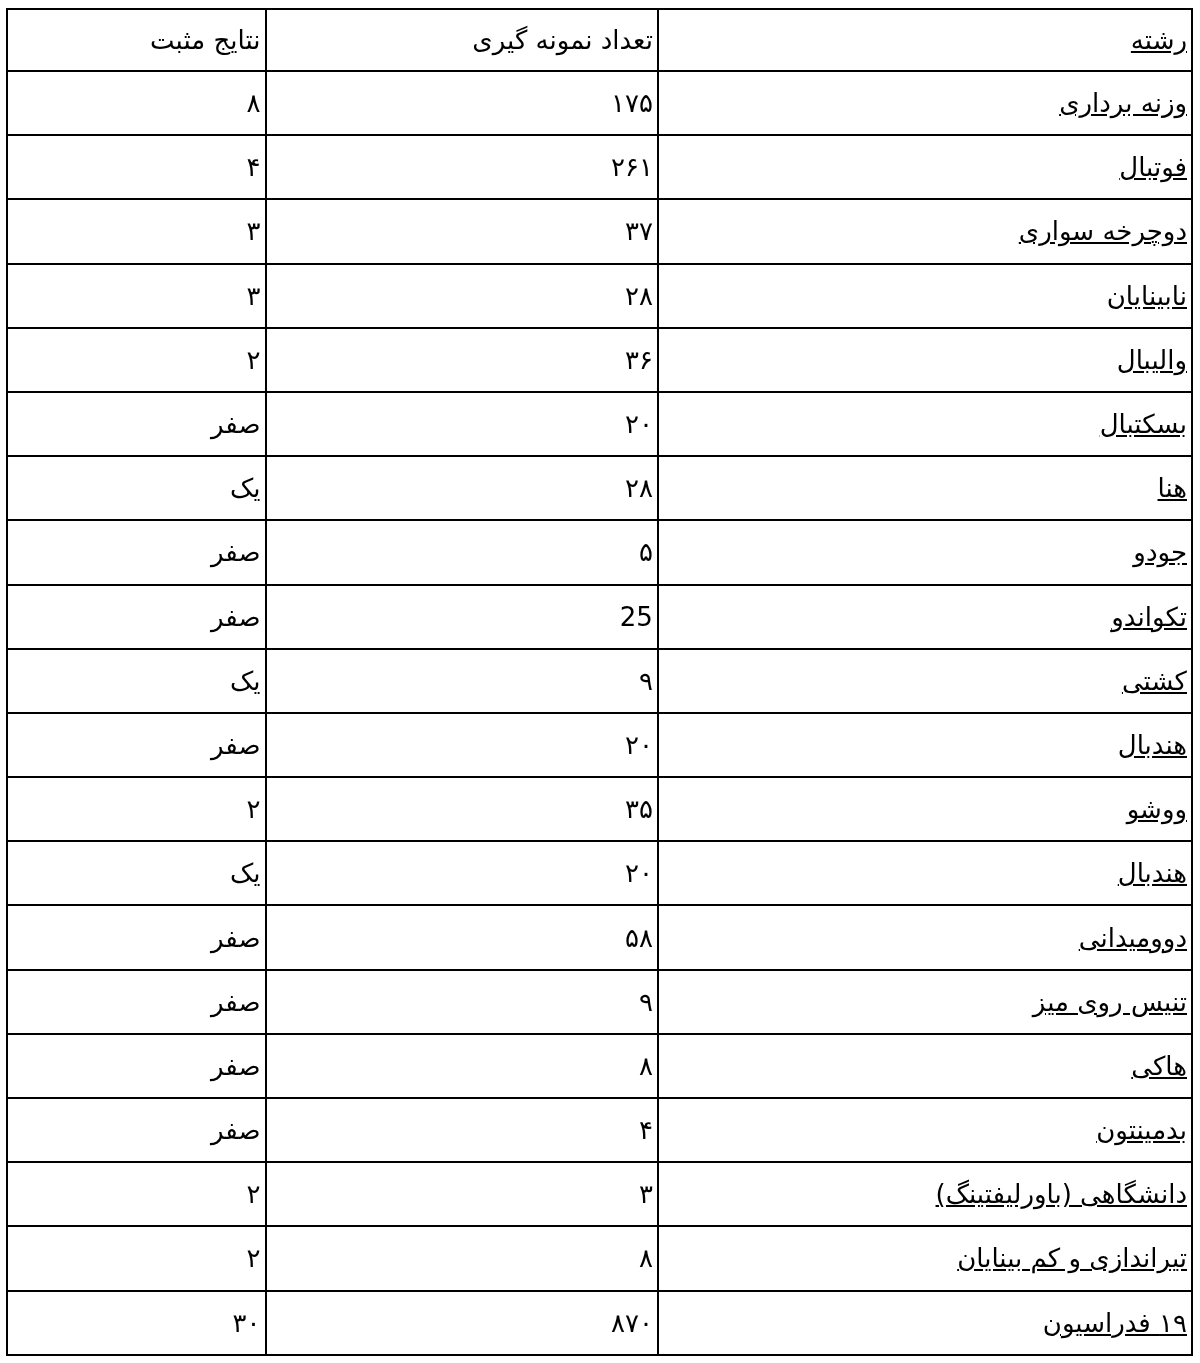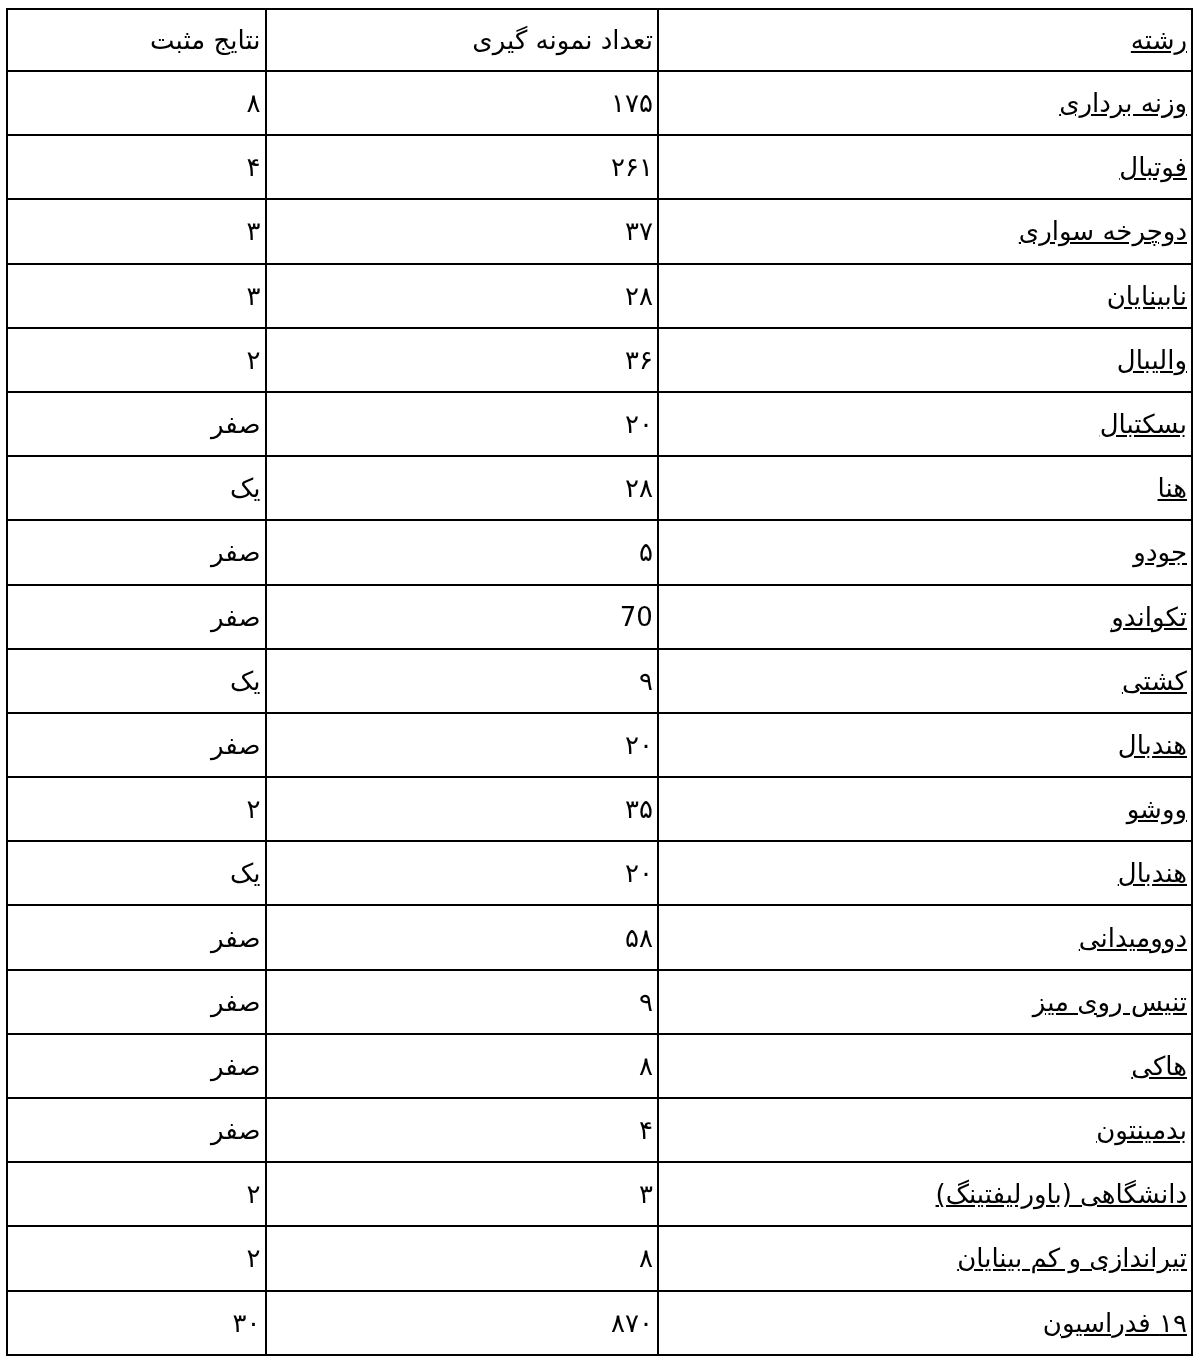--- a/index.html
+++ b/index.html
@@ -72,21 +72,21 @@
         <td class="c2">۲۸</td>
         <td class="c3">یک</td>
       </tr>
       <tr>
         <td class="c1">جودو</td>
         <td class="c2">۵</td>
         <td class="c3">صفر</td>
       </tr>
       <tr>
         <td class="c1">تکواندو</td>
-        <td class="c2">70</td>
+        <td class="c2">25</td>
         <td class="c3">صفر</td>
       </tr>
       <tr>
         <td class="c1">کشتی</td>
         <td class="c2">۹</td>
         <td class="c3">یک</td>
       </tr>
       <tr>
         <td class="c1">هندبال</td>
         <td class="c2">۲۰</td>

